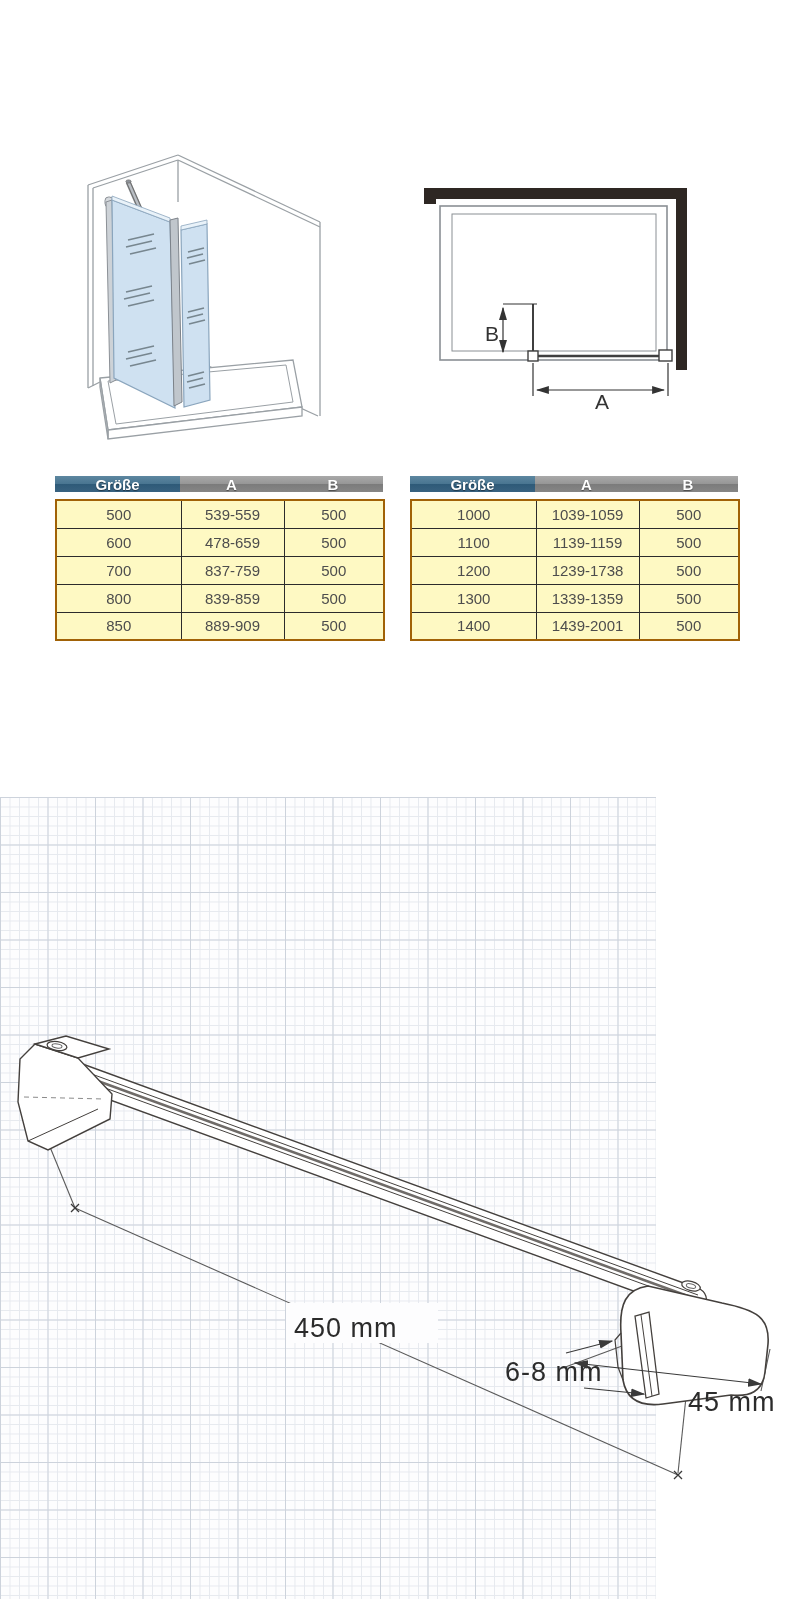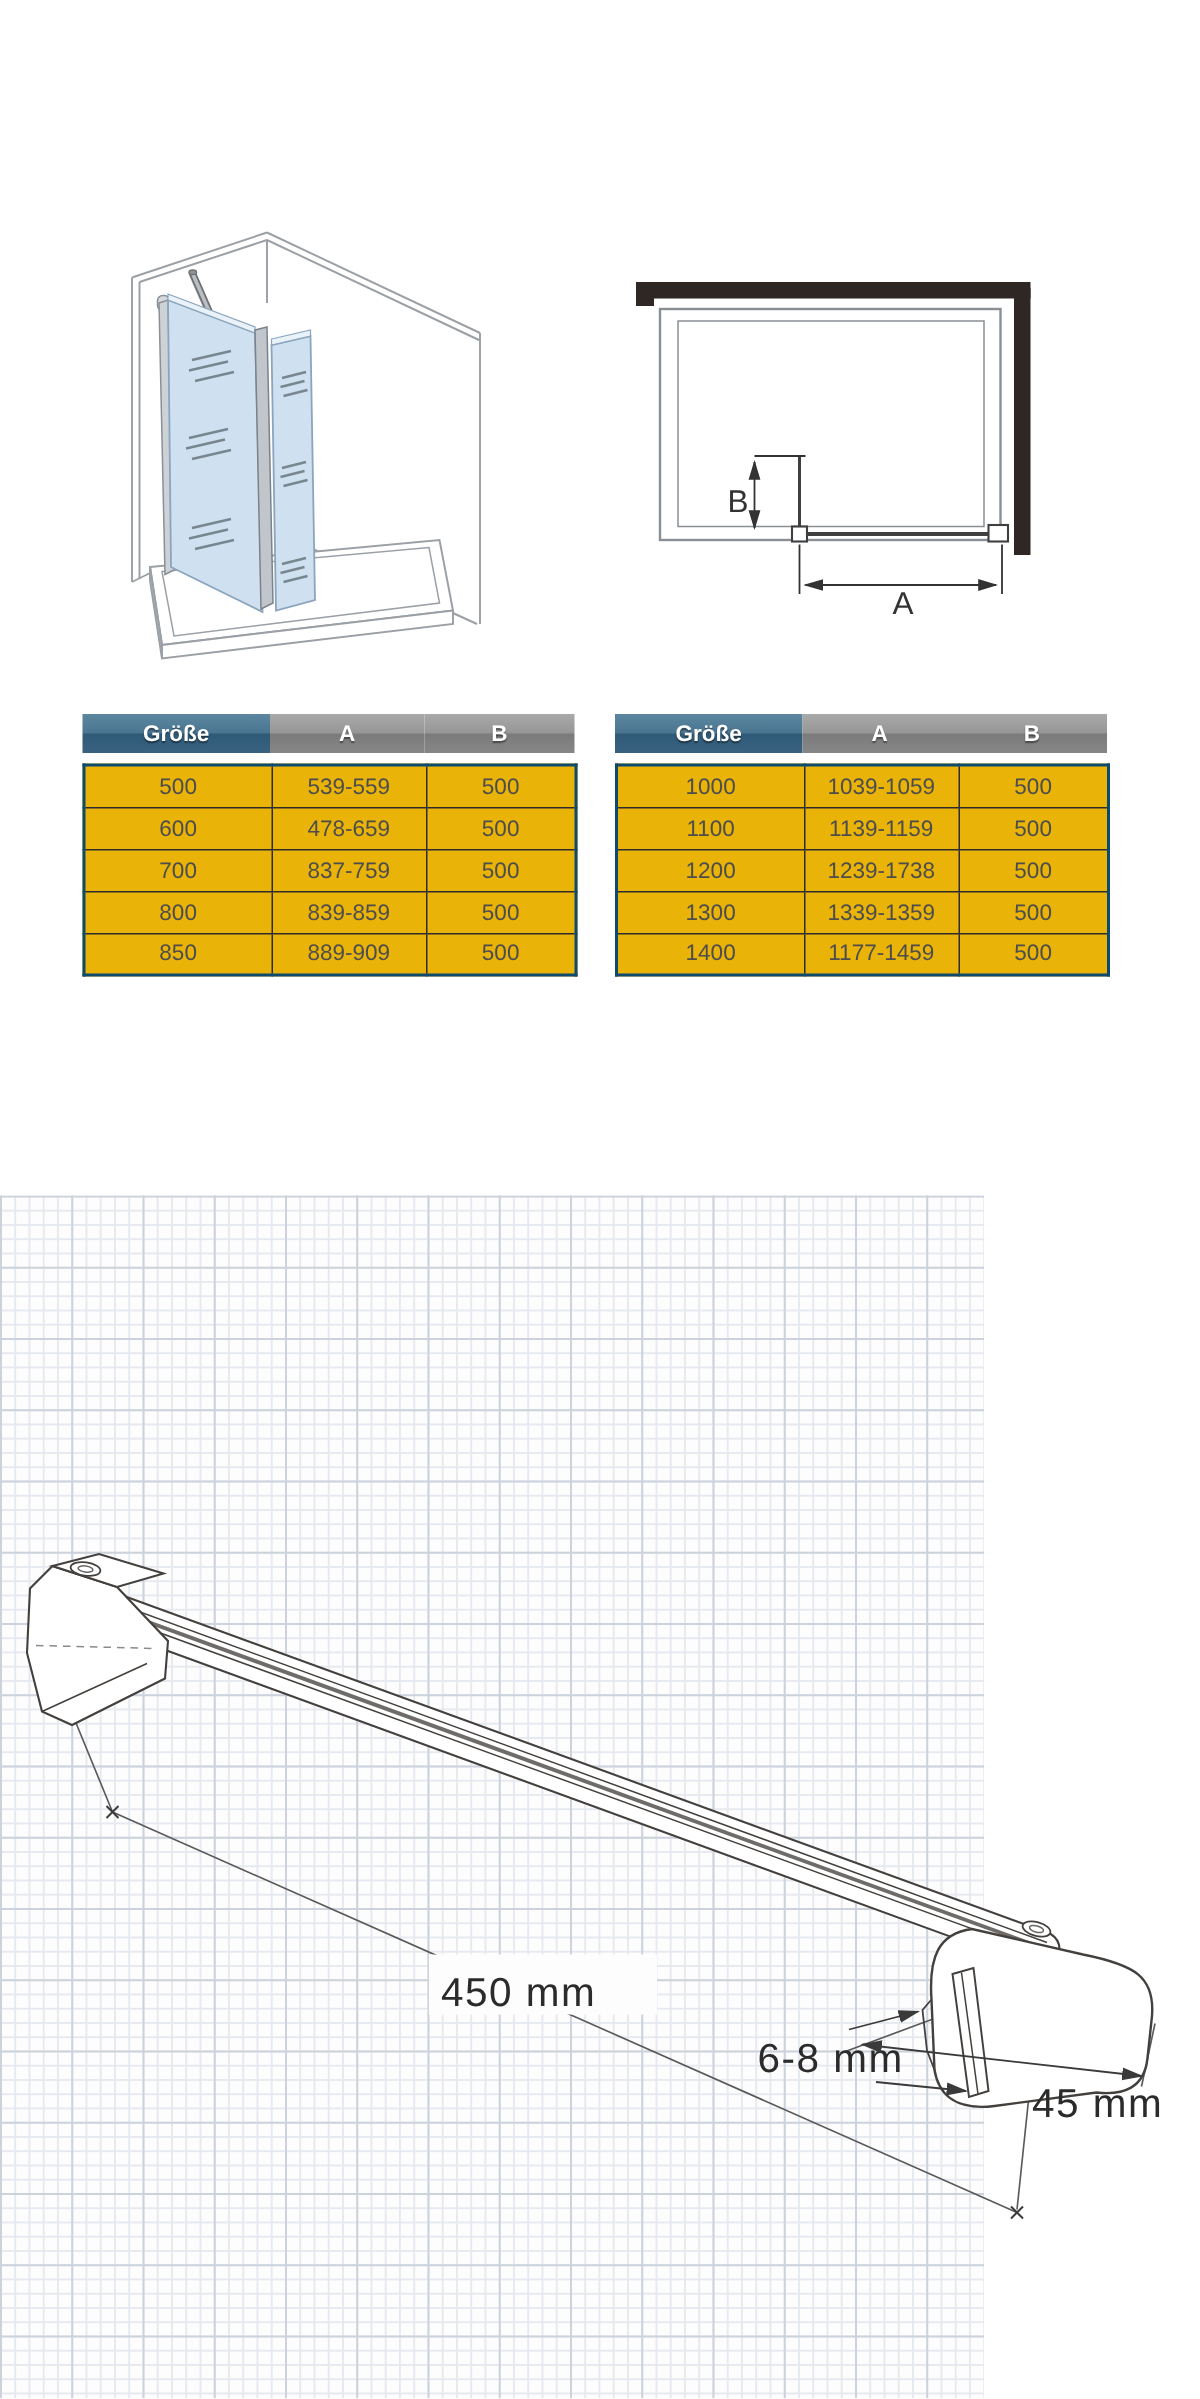--- a/index.html
+++ b/index.html
@@ -12,32 +12,32 @@
   svg text { font-family:"Liberation Sans", sans-serif; }
 
   
   .iso-view  { position:absolute; left:50px;  top:140px; }
   .plan-view { position:absolute; left:410px; top:160px; }
 
   
   .table-block { position:absolute; top:476px; width:328px; }
   .table-block.left  { left:55px; }
   .table-block.right { left:410px; }
-  .thead { display:flex; height:26px; }
+  .thead { display:flex; height:16px; }
   .thead .hcell {
     display:flex; align-items:center; justify-content:center;
     color:#ffffff; font-size:15px; font-weight:bold;
     text-shadow:0 1px 1px rgba(0,0,0,0.45);
   }
   .hcell.c1 { width:125px; background:linear-gradient(to bottom,#5d87a0 0%,#497591 49%,#2e5a78 51%,#396280 100%); }
   .hcell.c2 { width:103px; background:linear-gradient(to bottom,#a9a9a9 0%,#969696 49%,#7b7b7b 51%,#868686 100%); }
   .hcell.c3 { width:100px; background:linear-gradient(to bottom,#a9a9a9 0%,#969696 49%,#7b7b7b 51%,#868686 100%); }
   .tbody-table {
     margin-top:7px; width:328px; border-collapse:collapse;
-    border:2px solid #0c4a6e; table-layout:fixed; background:#eab308;
+    border:2px solid #a16207; table-layout:fixed; background:#fef9c3;
   }
   .tbody-table td {
     border:1px solid #2c2c2c; height:28px; text-align:center;
     vertical-align:middle; font-size:15px; color:#4d4d4d;
   }
   .tbody-table col.w1 { width:125px; }
   .tbody-table col.w2 { width:103px; }
   .tbody-table col.w3 { width:100px; }
 
   
@@ -216,21 +216,21 @@
             <td>1239-1738</td>
             <td>500</td>
           </tr>
         <tr>
             <td>1300</td>
             <td>1339-1359</td>
             <td>500</td>
           </tr>
         <tr>
             <td>1400</td>
-            <td>1177-1459</td>
+            <td>1439-2001</td>
             <td>500</td>
           </tr>
       </tbody>
     </table>
   </div>
 
   <div class="grid-paper">
     <svg class="bar-svg" width="800" height="802" viewBox="0 0 800 802" fill="none">
       <defs>
         <marker id="arrB" viewBox="0 0 10 6" refX="9" refY="3" markerWidth="12" markerHeight="8" orient="auto-start-reverse">

